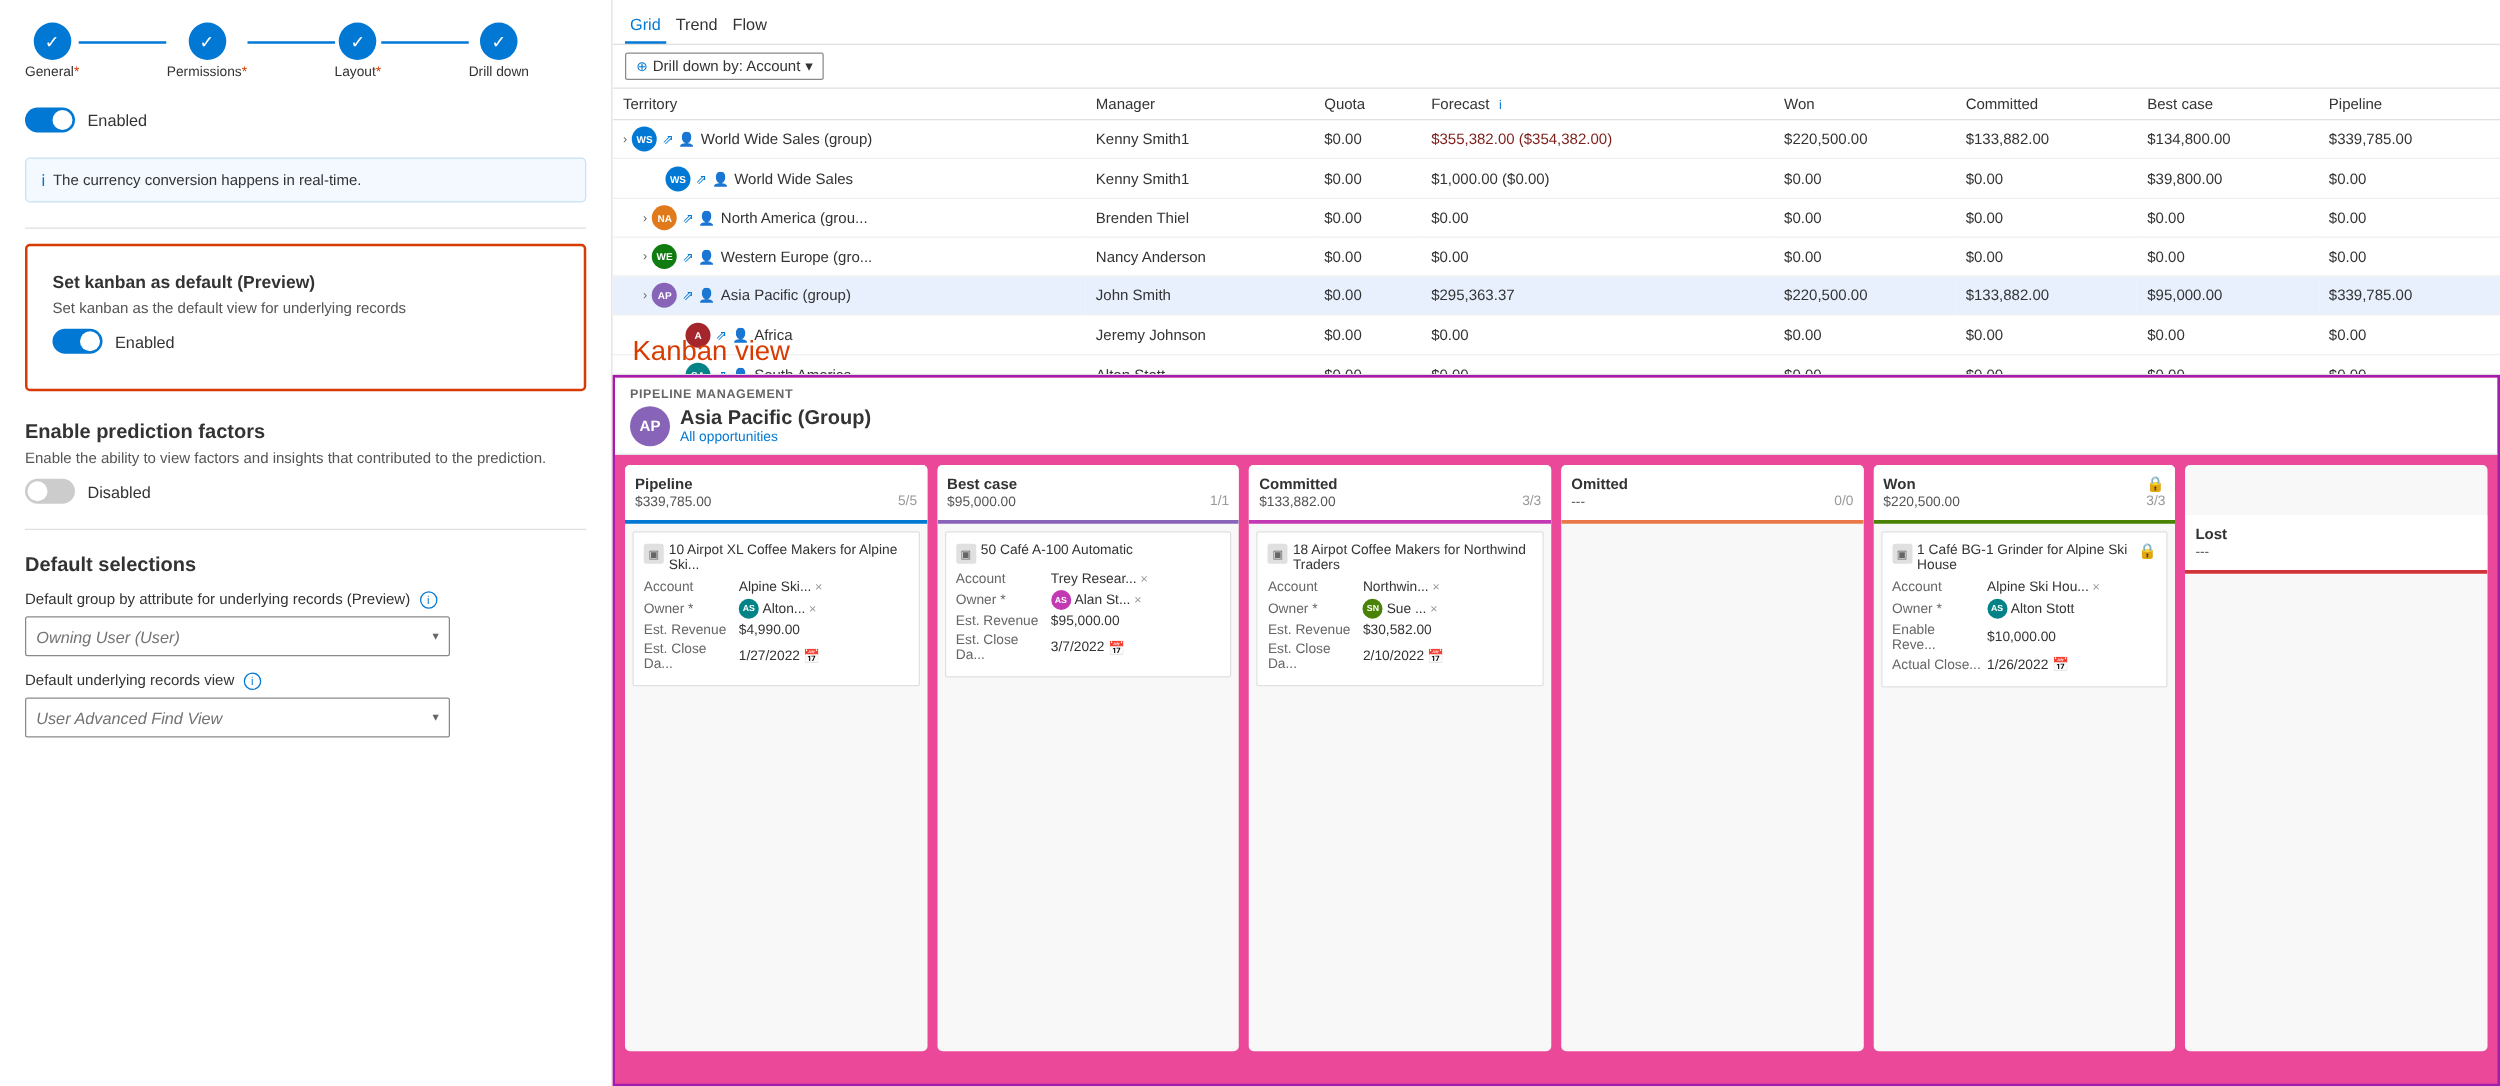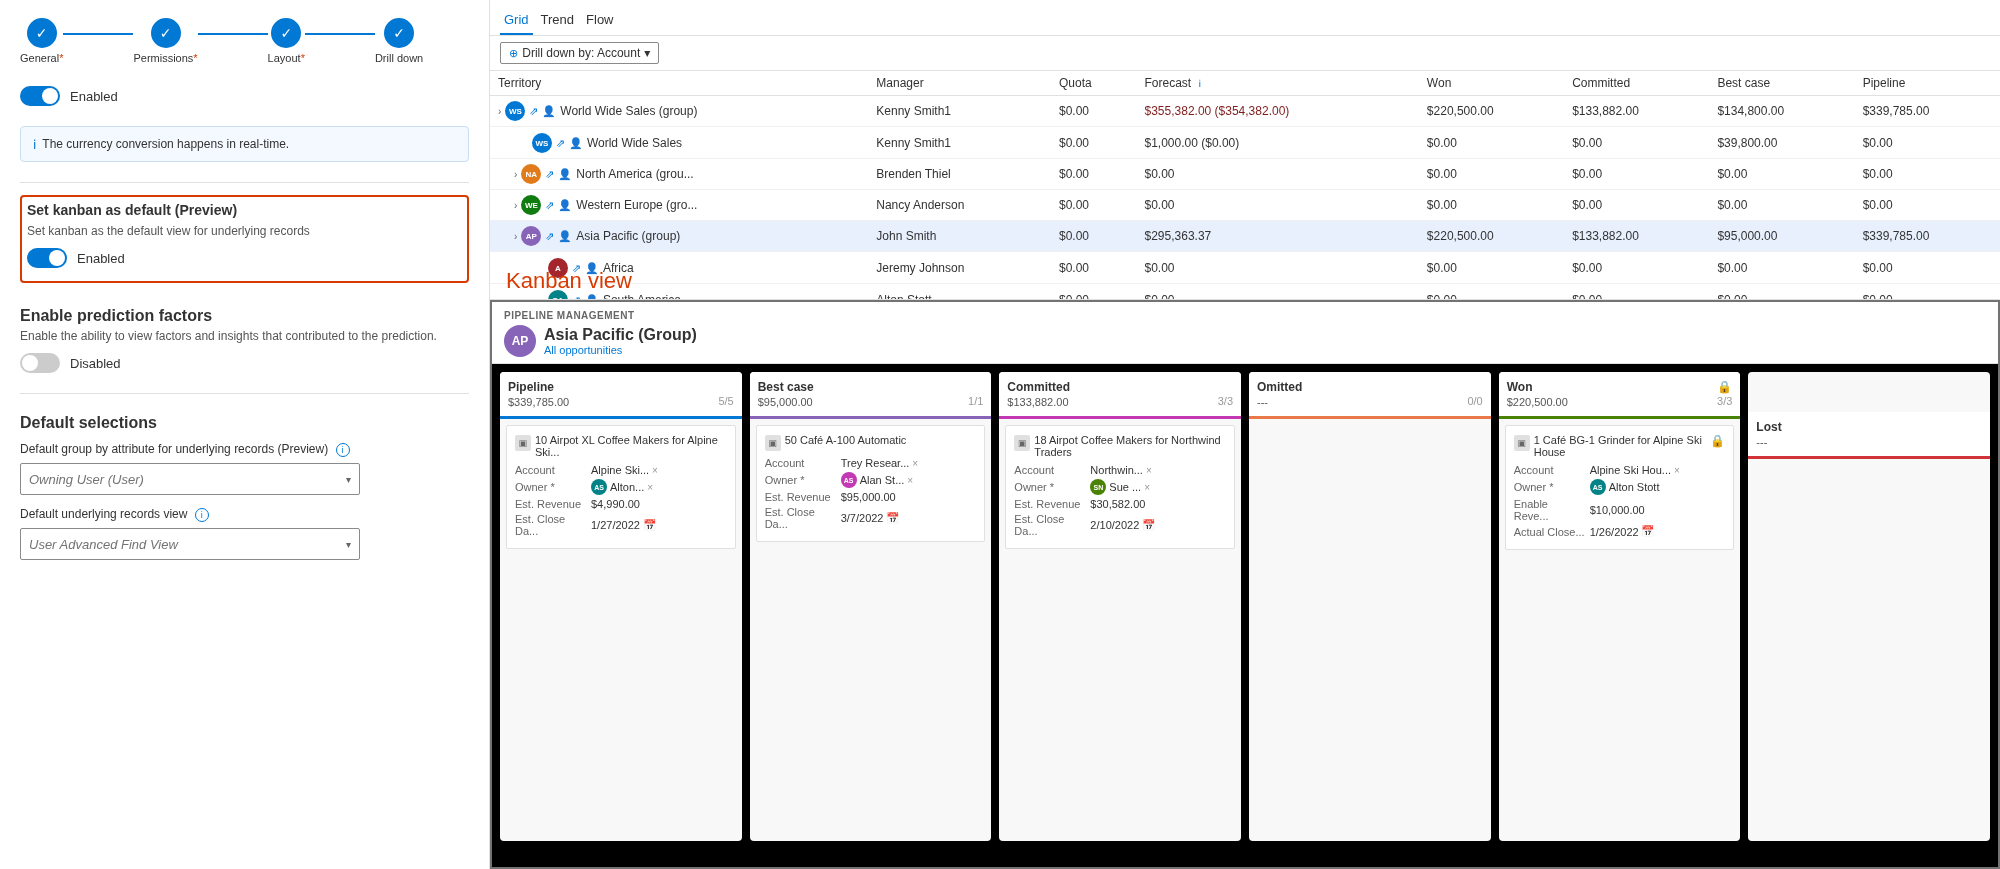--- a/index.html
+++ b/index.html
@@ -25,21 +25,21 @@
     .toggle { width: 40px; height: 20px; background: #0078d4; border-radius: 10px; position: relative; cursor: pointer; flex-shrink: 0; }
     .toggle::after { content: ''; position: absolute; width: 16px; height: 16px; background: #fff; border-radius: 50%; top: 2px; right: 2px; }
     .toggle.off { background: #ccc; }
     .toggle.off::after { right: auto; left: 2px; }
     .toggle-label { font-size: 13px; color: #333; }
     
     .info-box { background: #f3f9ff; border: 1px solid #c7e0f4; border-radius: 4px; padding: 8px 12px; font-size: 12px; color: #333; display: flex; align-items: center; gap: 6px; margin-bottom: 10px; }
     
     .section-divider { border: none; border-top: 1px solid #e0e0e0; margin: 12px 0; }
     
-    .kanban-default-box { border: 2px solid #d83b01; border-radius: 4px; padding: 5px; margin: 12px 20px; }
+    .kanban-default-box { border: 2px solid #d83b01; border-radius: 4px; padding: 20px; margin: 12px 20px; }
     .kanban-default-title { font-size: 14px; font-weight: 600; color: #333; margin-bottom: 6px; }
     .kanban-default-desc { font-size: 12px; color: #555; margin-bottom: 10px; }
     
     .section-title { font-size: 16px; font-weight: 600; color: #333; margin-bottom: 4px; }
     .section-desc { font-size: 12px; color: #555; margin-bottom: 10px; }
     
     .subsection-label { font-size: 12px; color: #333; margin-bottom: 6px; }
     .subsection-label .info-icon { display: inline-flex; align-items: center; justify-content: center; width: 14px; height: 14px; border-radius: 50%; border: 1px solid #0078d4; color: #0078d4; font-size: 9px; cursor: pointer; margin-left: 4px; }
     
     .dropdown { width: 340px; height: 32px; border: 1px solid #8a8a8a; border-radius: 2px; padding: 0 8px; display: flex; align-items: center; justify-content: space-between; cursor: pointer; background: #fff; margin-bottom: 12px; }
@@ -60,21 +60,21 @@
     .drill-btn { display: flex; align-items: center; gap: 4px; background: #fff; border: 1px solid #8a8a8a; border-radius: 2px; padding: 3px 8px; font-size: 12px; cursor: pointer; color: #333; }
     
     .grid-table { width: 100%; border-collapse: collapse; font-size: 12px; }
     .grid-table th { padding: 5px 8px; text-align: left; color: #333; font-weight: 500; border-bottom: 1px solid #e0e0e0; white-space: nowrap; background: #fff; }
     .grid-table td { padding: 5px 8px; border-bottom: 1px solid #f0f0f0; color: #333; white-space: nowrap; }
     .grid-table tr.selected td { background: #e8f0fe; }
     
     .avatar { width: 22px; height: 22px; border-radius: 50%; display: inline-flex; align-items: center; justify-content: center; font-size: 9px; font-weight: 600; color: #fff; flex-shrink: 0; }
     
     
-    .kanban-section { flex: 1; background: #000000; overflow: hidden; border: 2px solid #737373; position: relative; }
+    .kanban-section { flex: 1; background: #ec4899; overflow: hidden; border: 2px solid #a21caf; position: relative; }
     
     .kanban-header { background: #fff; padding: 8px 12px 6px 12px; border-bottom: 1px solid #e0e0e0; }
     .kanban-header-top { font-size: 10px; color: #666; font-weight: 600; letter-spacing: 0.5px; margin-bottom: 4px; }
     .kanban-group-info { display: flex; align-items: center; gap: 8px; }
     .kanban-group-title { font-size: 16px; font-weight: 600; color: #333; }
     .kanban-group-sub { font-size: 11px; color: #0078d4; }
     
     .kanban-columns { display: flex; gap: 8px; padding: 8px; height: calc(100% - 80px); overflow-x: auto; }
     
     .kanban-col { flex: 1; min-width: 180px; background: #f8f8f8; border-radius: 4px; display: flex; flex-direction: column; overflow: hidden; }

